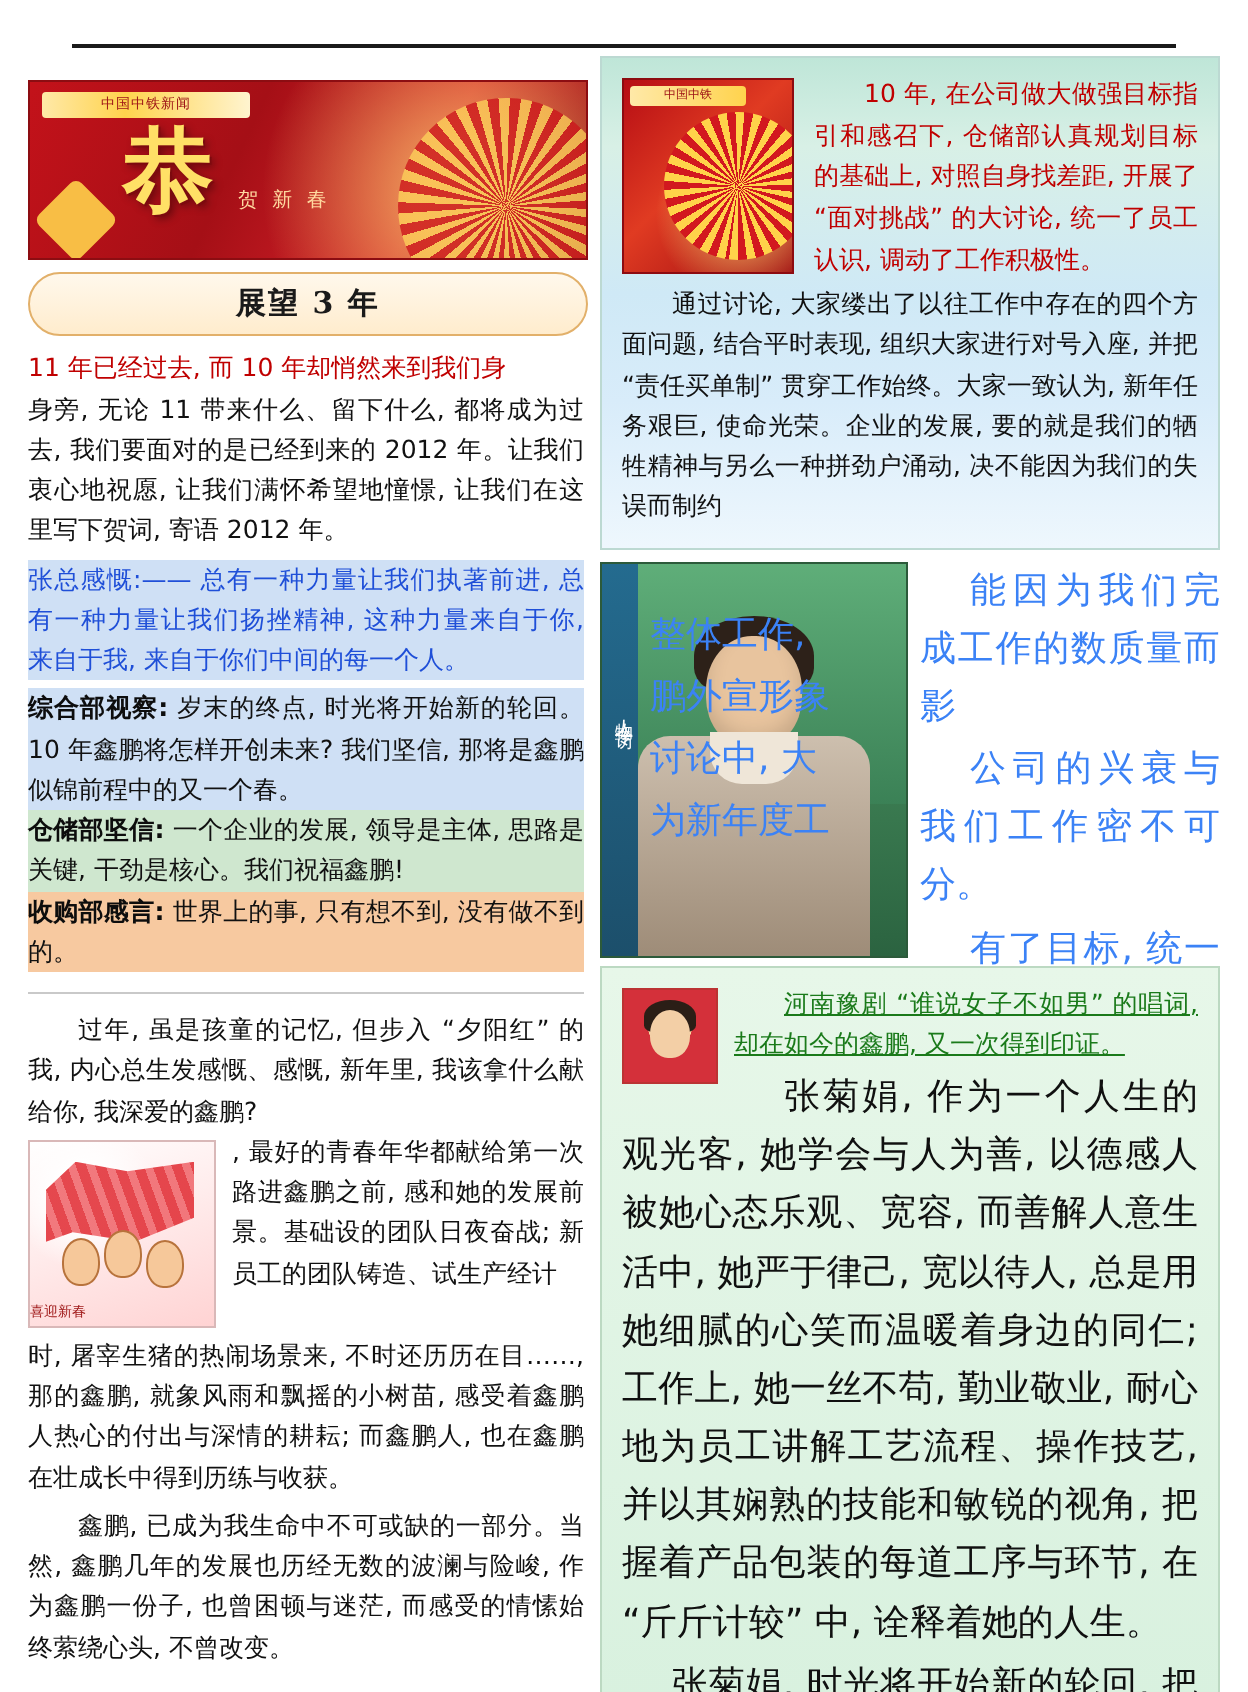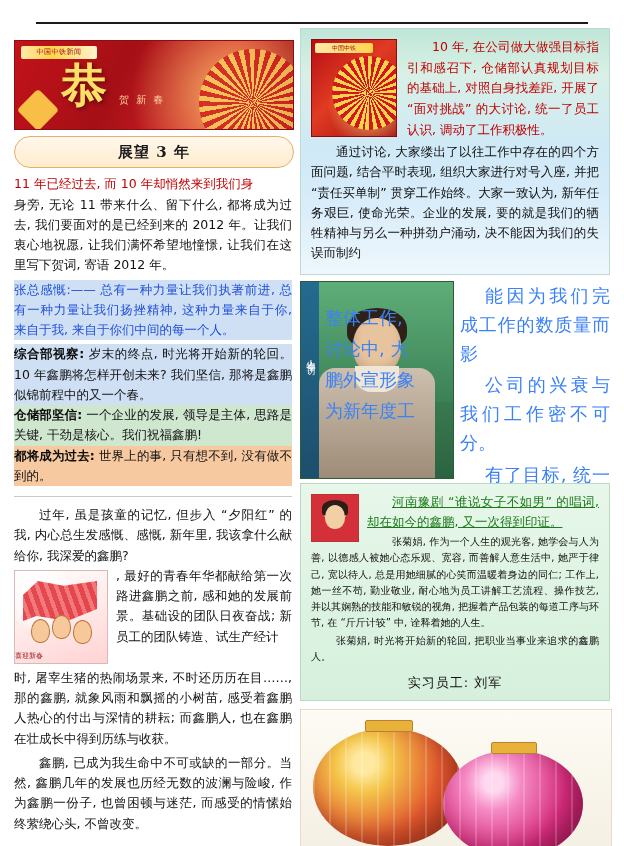--- a/index.html
+++ b/index.html
@@ -20,21 +20,21 @@
 
   .banner{
     position:relative;width:278px;height:88px;
     background:
       radial-gradient(circle at 78% 62%, rgba(255,230,120,.55) 0 12%, rgba(255,255,255,0) 45%),
       linear-gradient(115deg,#c3121a 0%,#a50f16 38%,#d4212a 70%,#8f0c12 100%);
     border:1px solid #8c0d12;
     overflow:hidden;
   }
   .banner .logo{
-    position:absolute;left:6px;top:5px;width:76px;height:13px;
+    position:absolute;left:6px;top:5px;width:104px;height:13px;
     background:linear-gradient(90deg,#ffe9a8,#ffd34d 40%,#fff4cf);
     font-size:7px;line-height:13px;color:#9c1015;text-align:center;letter-spacing:.5px;
     border-radius:2px;
   }
   .banner .bigchar{
     position:absolute;left:46px;top:14px;
     font-family:"DejaVu Serif","Liberation Serif",serif;
     font-size:46px;color:#ffe066;font-weight:bold;
     text-shadow:1px 1px 0 #7d0a0f,2px 2px 4px rgba(0,0,0,.4);
   }
@@ -160,21 +160,21 @@
   }
   .qavatar{
     float:left;width:46px;height:46px;margin:2px 8px 2px 0;border:1px solid #b33;
     background:radial-gradient(circle at 50% 40%, #ffd9a0 0 30%, #d4303a 31% 100%);
     position:relative;overflow:hidden;
   }
   .qavatar .f{position:absolute;left:13px;top:10px;width:20px;height:24px;border-radius:50% 50% 45% 45%;background:#f3cfa6;}
   .qavatar .h{position:absolute;left:10px;top:5px;width:26px;height:16px;border-radius:50% 50% 20% 20%;background:#2b1e16;}
 
   .q-green{font-size:12.5px;line-height:1.62;color:#1a7a1a;text-align:justify;text-indent:25px;text-decoration:underline;}
-  .q-dark{font-size:10px;line-height:1.62;color:#101010;text-align:justify;text-indent:25px;margin-top:2px;}
+  .q-dark{font-size:18px;line-height:1.62;color:#101010;text-align:justify;text-indent:25px;margin-top:2px;}
 
   .sign{margin-top:8px;font-size:13px;color:#101010;text-align:center;letter-spacing:1px;}
 
   .lantern-box{position:relative;margin-top:8px;width:310px;height:148px;
     background:linear-gradient(180deg,#fdfbf4,#f4efe2);border:1px solid #e4dcc8;overflow:hidden;}
   .lantern{position:absolute;border-radius:50%;}
   .lantern.l1{left:12px;top:18px;width:150px;height:118px;
     background:radial-gradient(circle at 34% 30%, #ffe9a0 0 8%, #f4c64a 22%, #e2582e 58%, #b52a16 100%);
     box-shadow:inset -10px -10px 22px rgba(0,0,0,.25);}
   .lantern.l2{left:142px;top:40px;width:140px;height:108px;
@@ -216,21 +216,21 @@
     <div class="blue-block hl-blue">张总感慨:—— 总有一种力量让我们执著前进, 总有一种力量让我们扬挫精神, 这种力量来自于你, 来自于我, 来自于你们中间的每一个人。</div>
 
     <div class="list-box">
       <div class="hl-blue">
         <span class="k">综合部视察:</span><span> 岁末的终点, 时光将开始新的轮回。10 年鑫鹏将怎样开创未来? 我们坚信, 那将是鑫鹏似锦前程中的又一个春。</span>
       </div>
       <div class="hl-green">
         <span class="k">仓储部坚信:</span><span> 一个企业的发展, 领导是主体, 思路是关键, 干劲是核心。我们祝福鑫鹏!</span>
       </div>
       <div class="hl-orange">
-        <span class="k">都将成为过去:</span><span> 世界上的事, 只有想不到, 没有做不到的。</span>
+        <span class="k">收购部感言:</span><span> 世界上的事, 只有想不到, 没有做不到的。</span>
       </div>
     </div>
 
     <div class="left-sep"></div>
 
     <div class="body-txt p-indent" style="margin-top:8px;">过年, 虽是孩童的记忆, 但步入 “夕阳红” 的我, 内心总生发感慨、感慨, 新年里, 我该拿什么献给你, 我深爱的鑫鹏?</div>
 
     <div class="clearfix">
       <div class="stamp">
         <div class="rb"></div>
@@ -267,22 +267,22 @@
         <div class="head"></div>
         <div class="body"></div>
         <div class="collar"></div>
         <div class="side">
           <span>人物专访</span>
         </div>
       </div>
 
       <div class="overlay-text">
         <p>整体工作,</p>
+        <p>鹏外宣形象</p>
         <p>讨论中, 大</p>
-        <p>鹏外宣形象</p>
         <p>为新年度工</p>
       </div>
 
       <div class="overlay-text overlay-right">
         <p>能因为我们完成工作的数质量而影</p>
         <p>公司的兴衰与我们工作密不可分。</p>
         <p>有了目标, 统一了思想, 提升了信</p>
         <p>为完成奠定了思想基础。</p>
       </div>
     </div>

